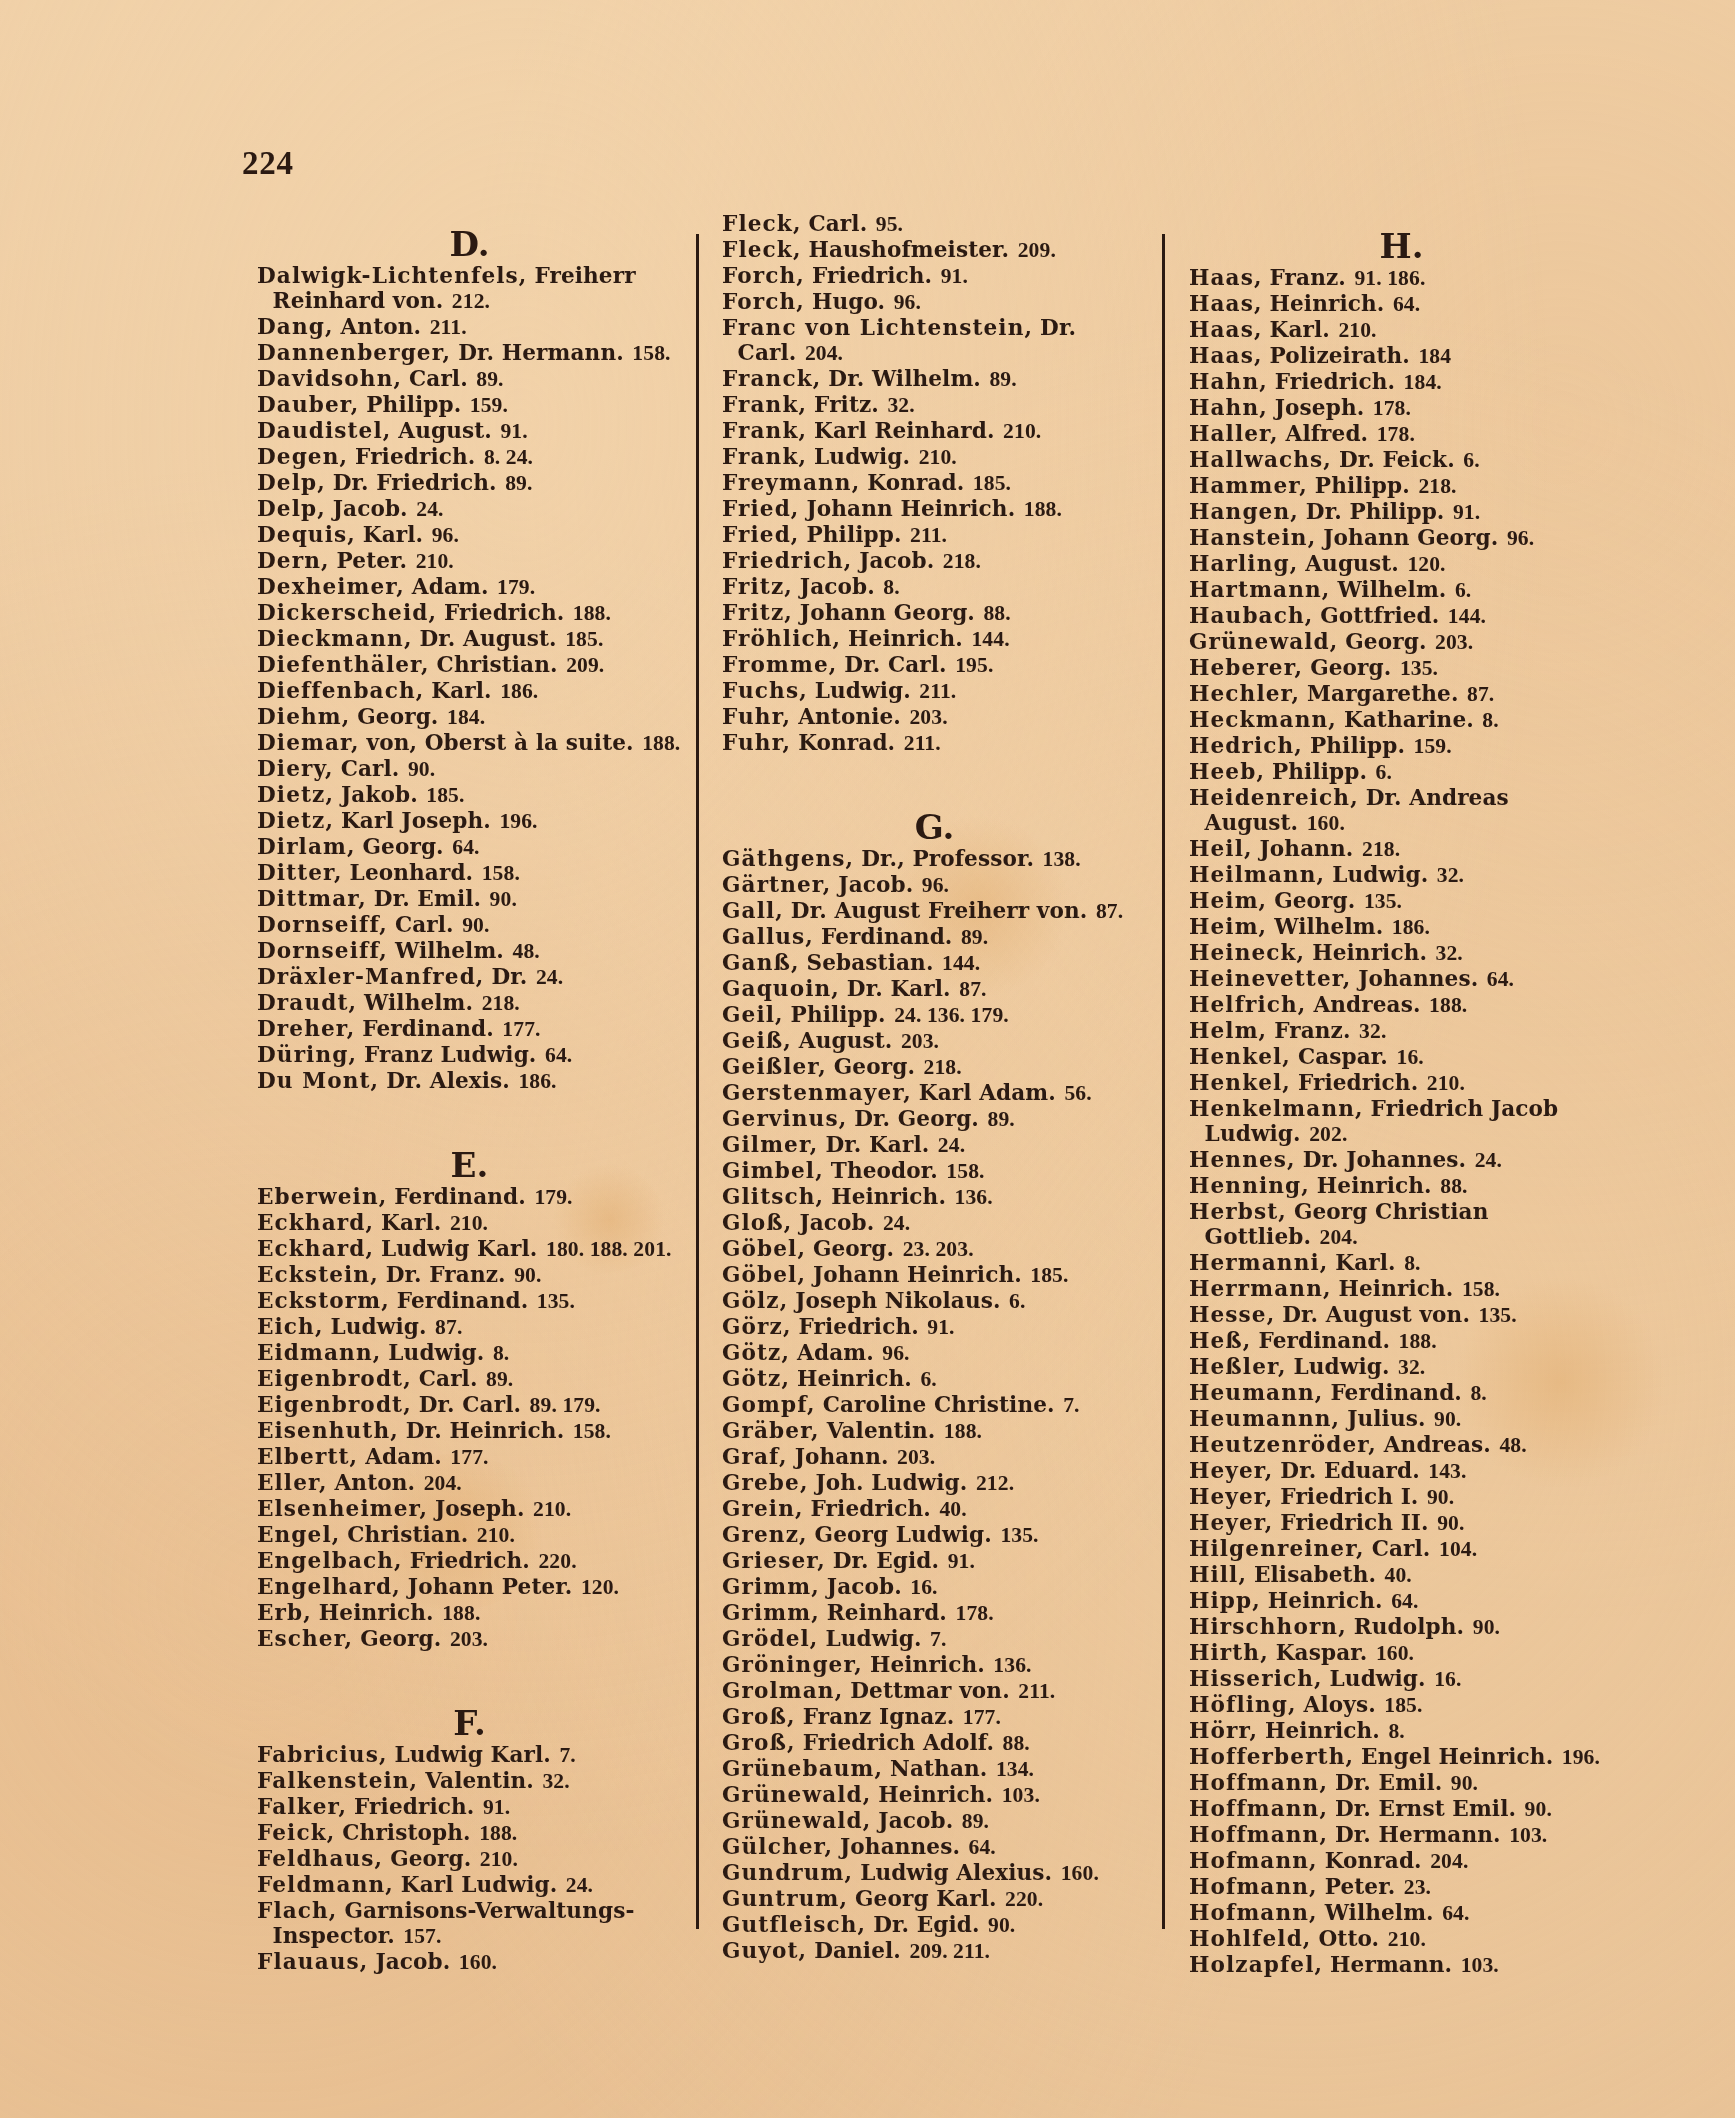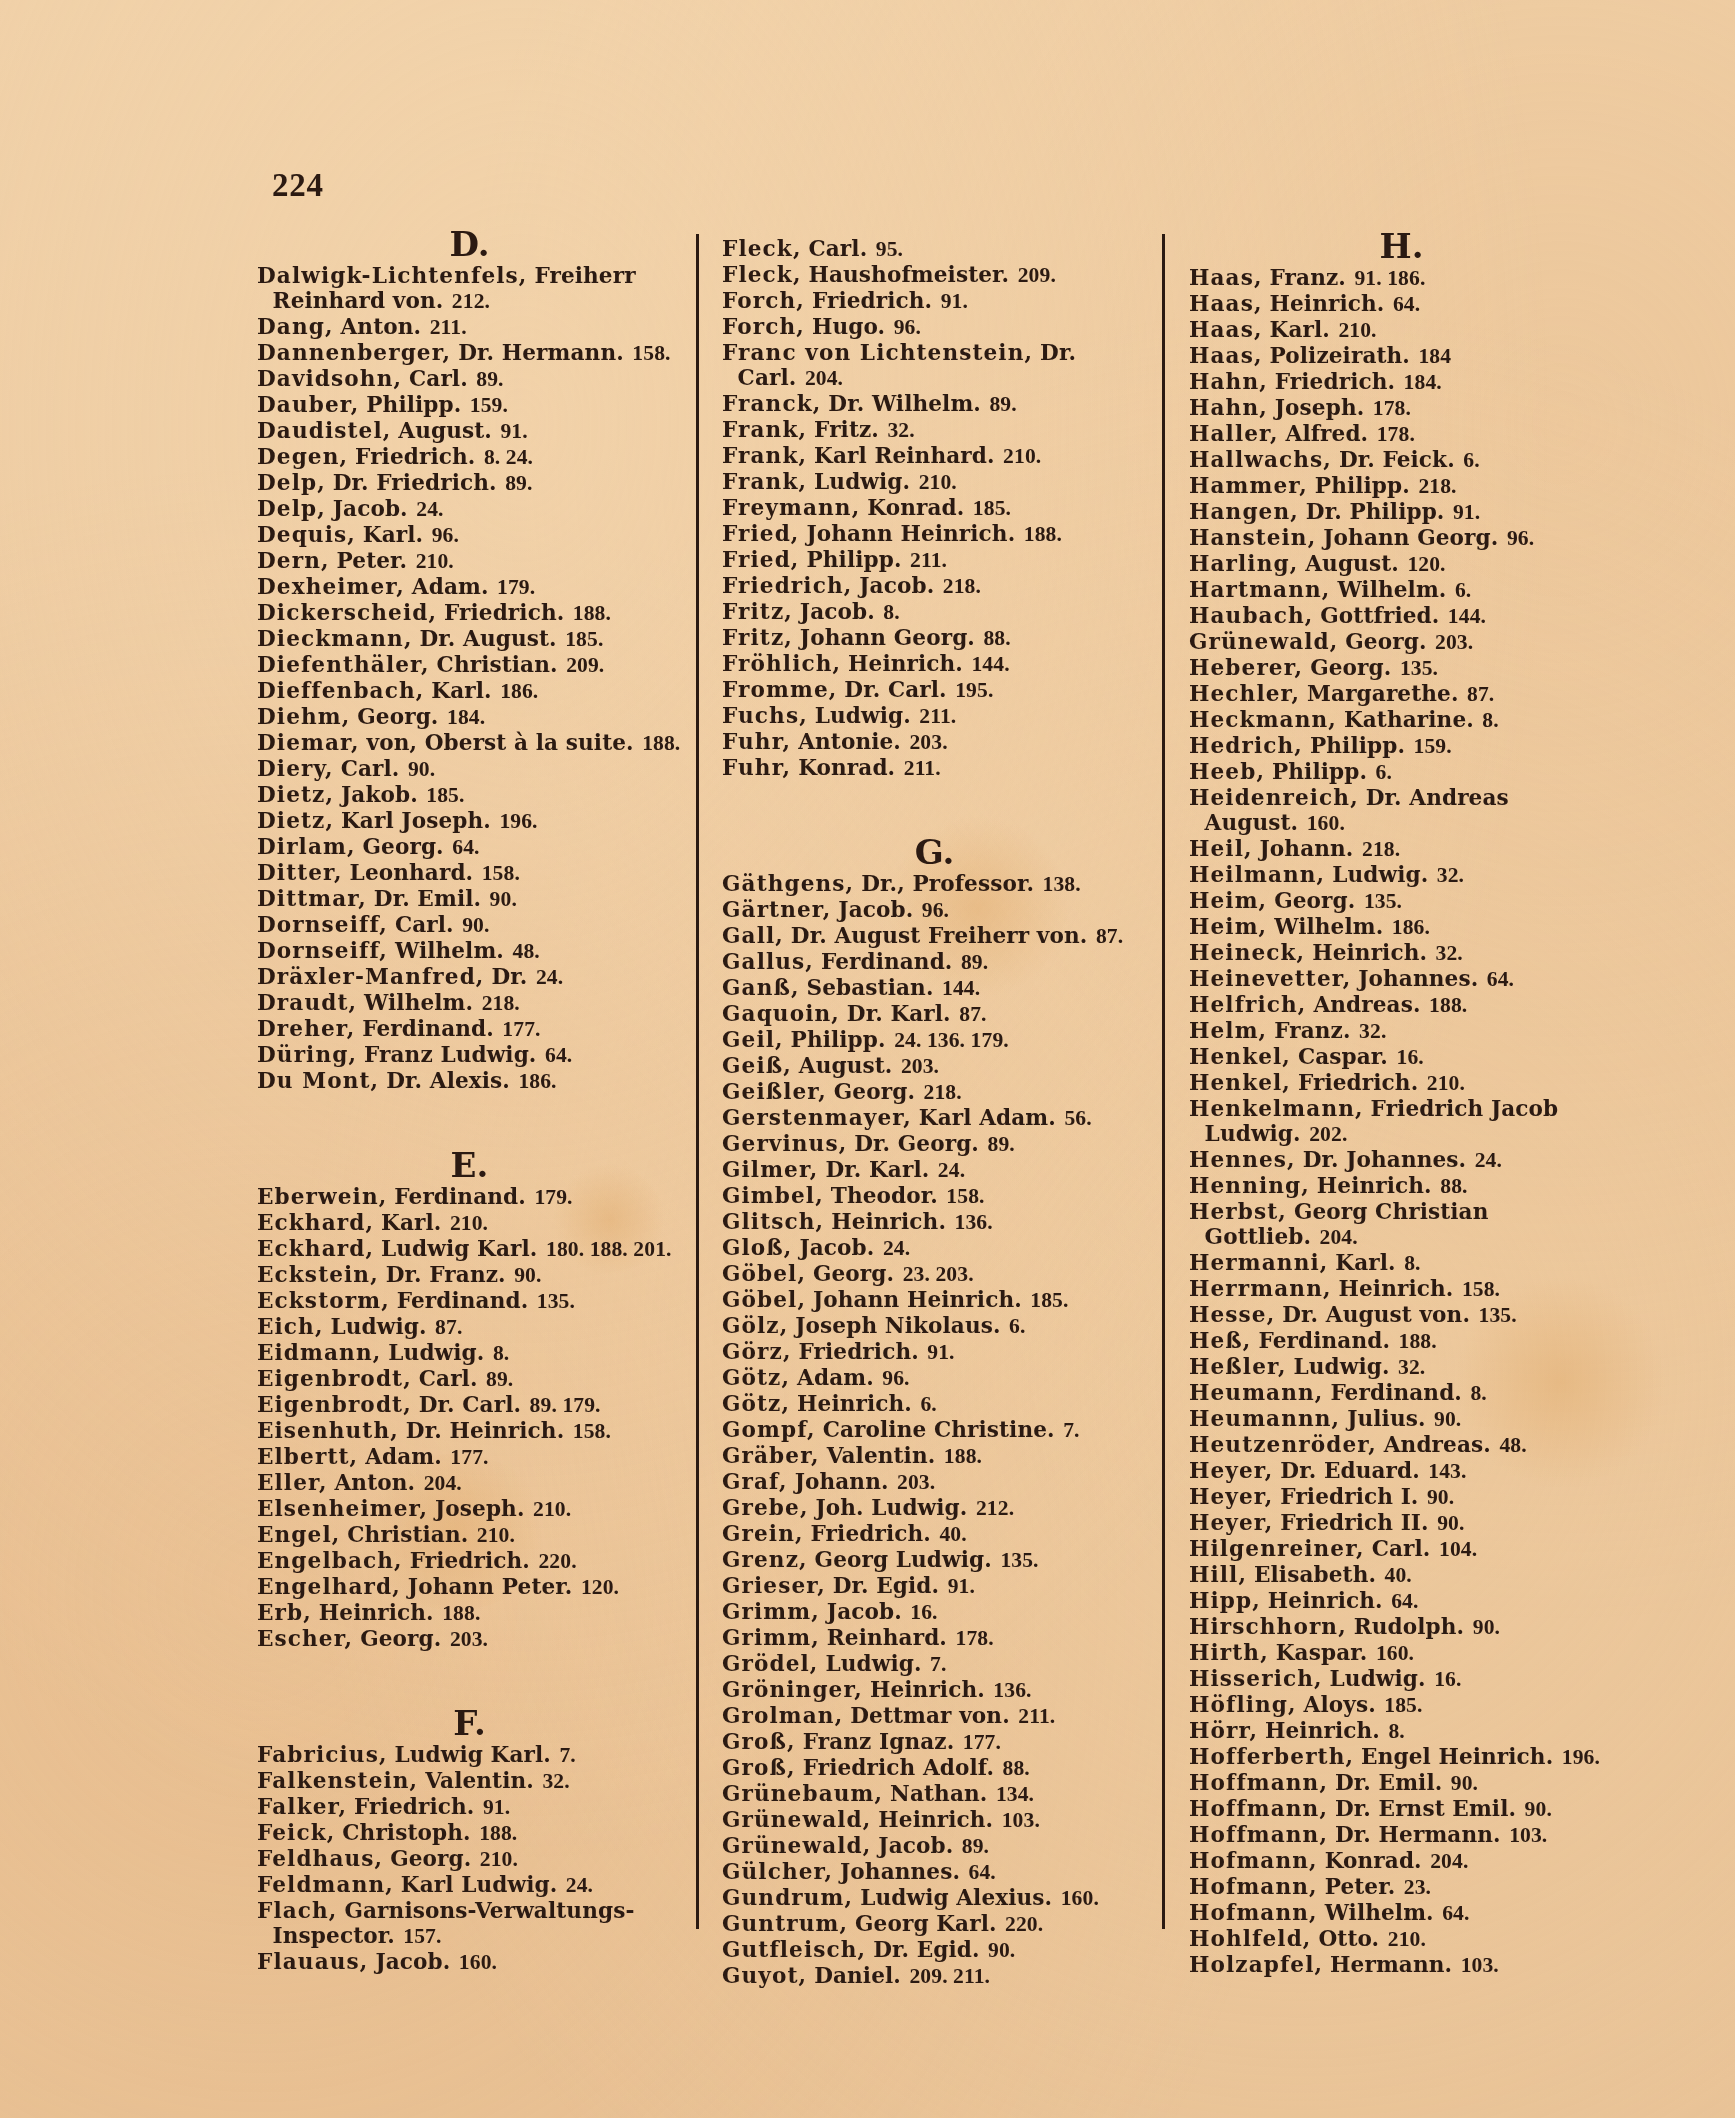--- a/index.html
+++ b/index.html
@@ -9,29 +9,29 @@
     background-image:
       radial-gradient(ellipse at 30% 20%, rgba(245,215,175,0.55), transparent 60%),
       radial-gradient(ellipse at 75% 65%, rgba(240,205,160,0.5), transparent 55%),
       radial-gradient(ellipse at 15% 75%, rgba(232,185,135,0.45), transparent 50%),
       radial-gradient(ellipse at 90% 20%, rgba(236,196,150,0.5), transparent 50%),
       linear-gradient(180deg, #efcfa6 0%, #eac59a 50%, #e8c296 100%);
     font-family: "DejaVu Serif", "Liberation Serif", serif;
     color: #2b1a12;
   }
   .page-number {
-    position: absolute; left: 272px; top: 145px;
+    position: absolute; left: 242px; top: 145px;
     font-family: "Liberation Serif", serif; font-weight: bold;
-    font-size: 33px; letter-spacing: 0.7px; color: #2b1a12; margin-top: 22px;
+    font-size: 33px; letter-spacing: 0.7px; color: #2b1a12;
   }
   .column {
     position: absolute; top: 225px; width: 425px;
   }
   .col-1 { left: 257px; }
-  .col-2 { left: 722px; top: 236px; }
+  .col-2 { left: 722px; top: 211px; }
   .col-3 { left: 1189px; top: 227px; }
   .rule {
     position: absolute; width: 2.8px; background: #2b1a12;
   }
   .rule-1 { left: 696px; top: 234px; height: 1695px; }
   .rule-2 { left: 1162px; top: 234px; height: 1695px; }
   .section-head {
     text-align: center; font-family: "DejaVu Serif", serif;
     font-weight: bold; font-size: 34px; line-height: 38px;
     height: 38px; margin: 0;

